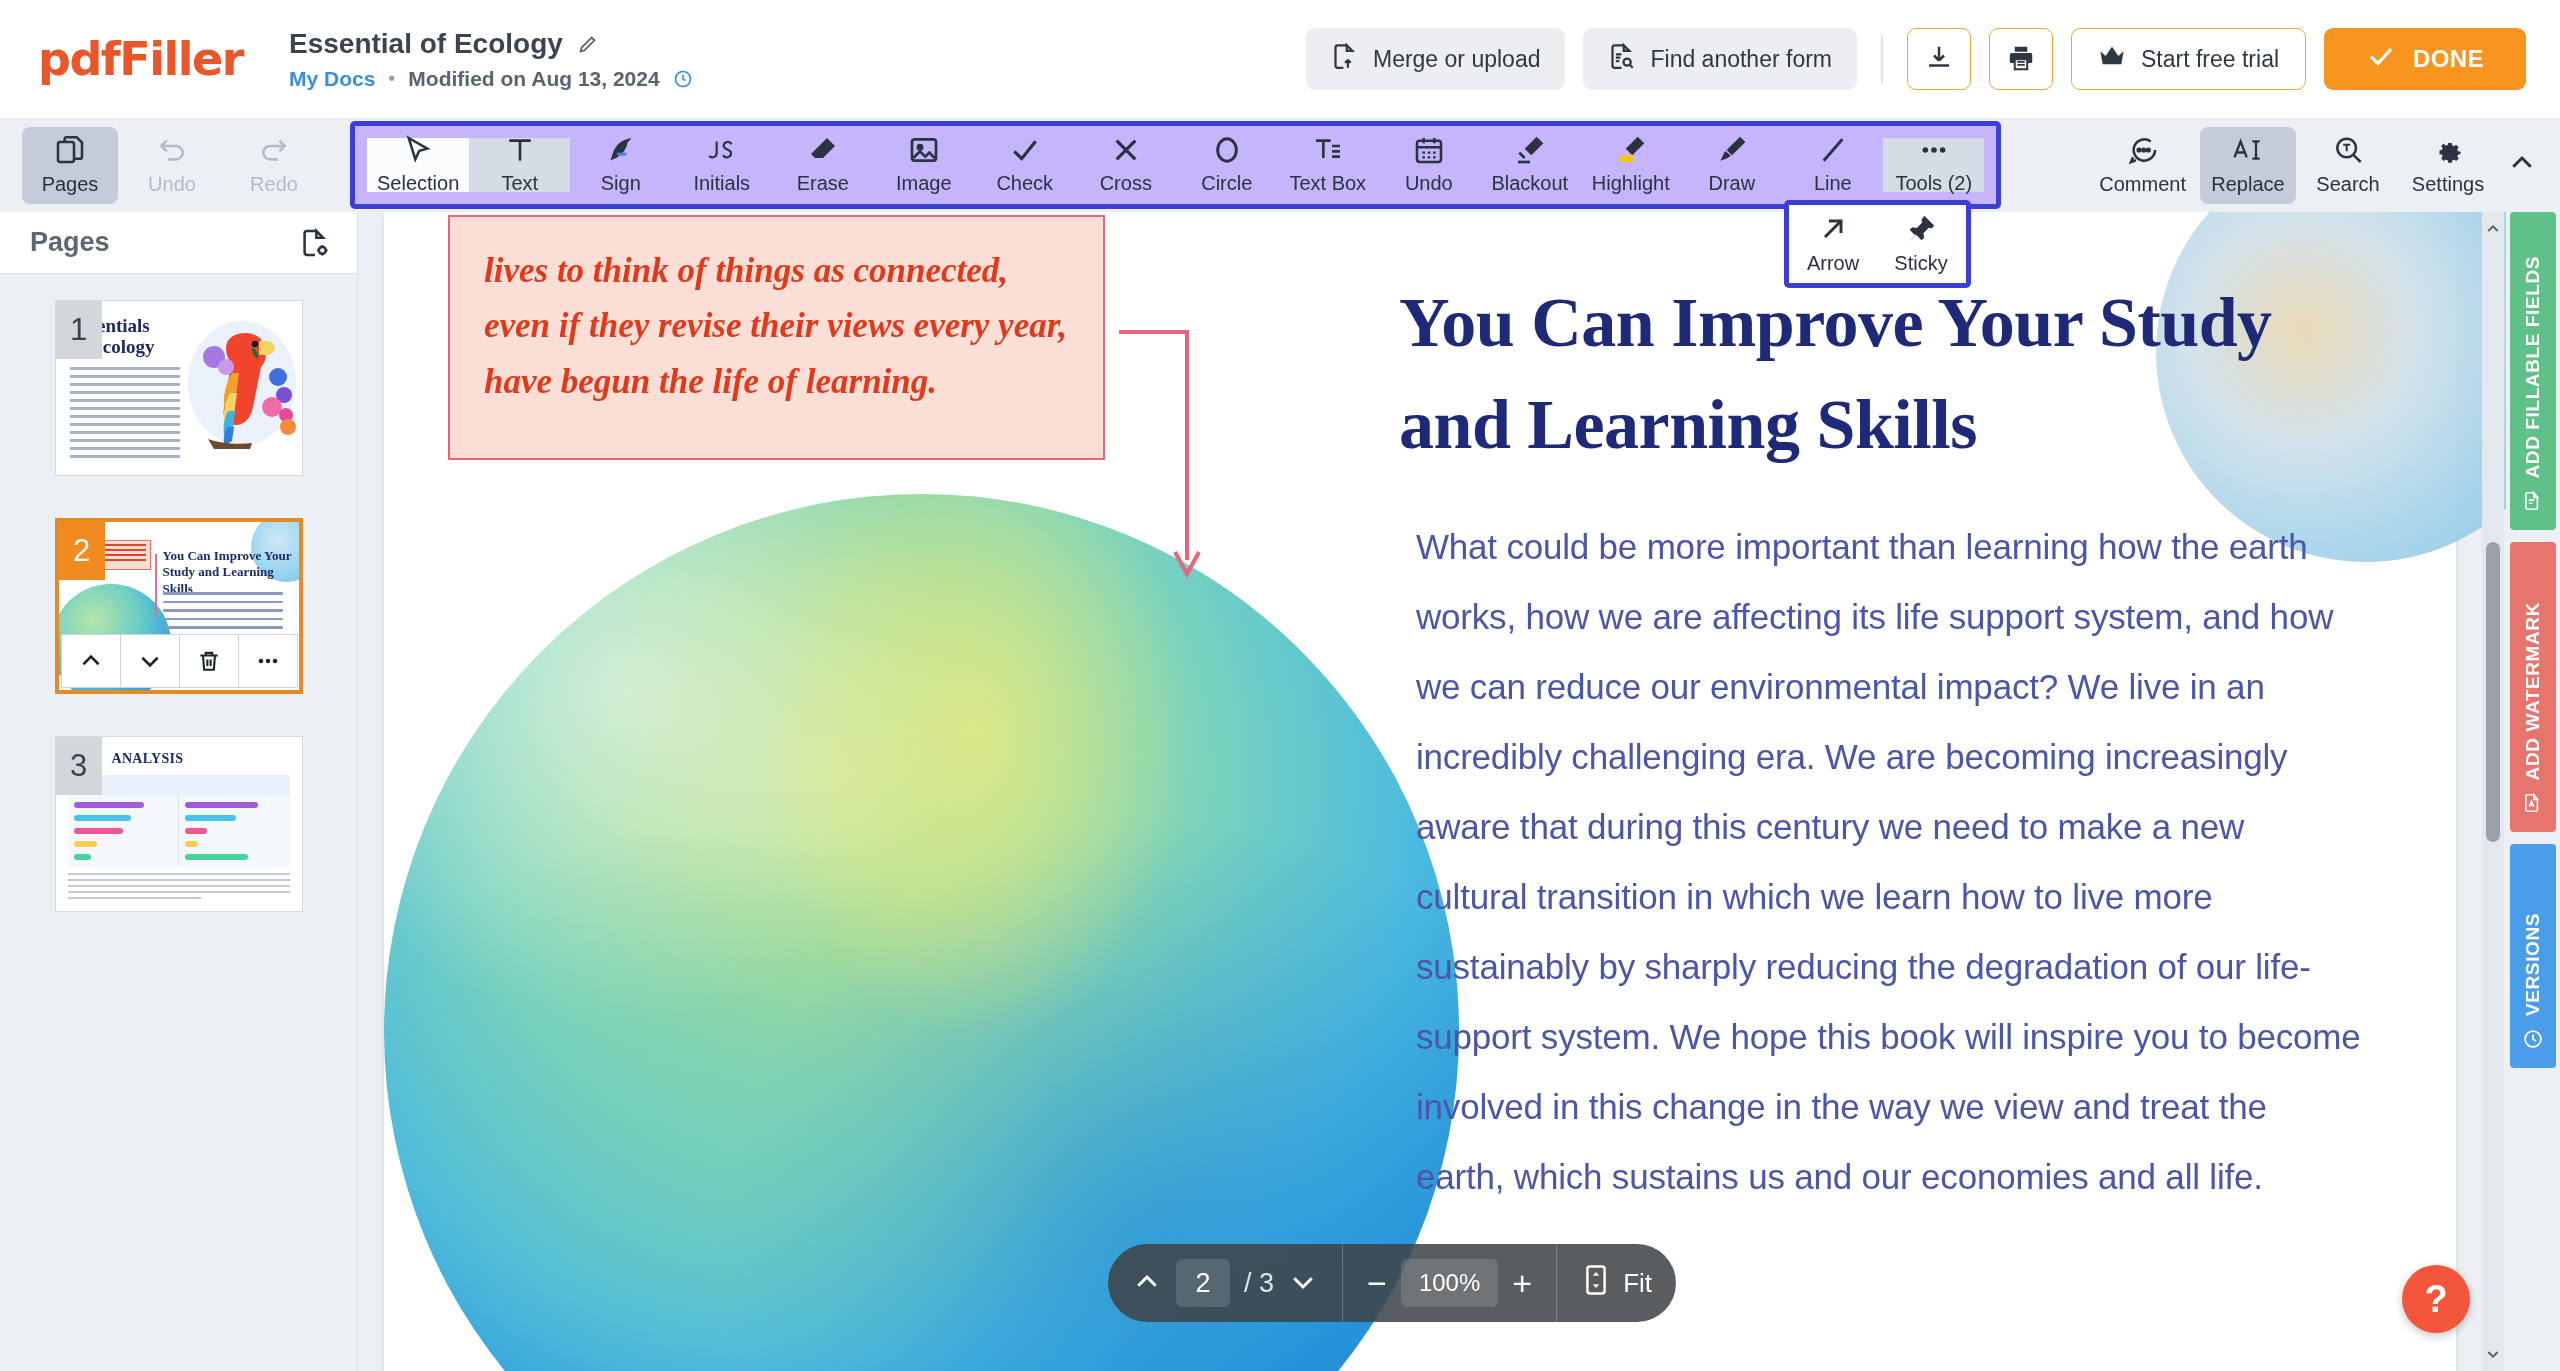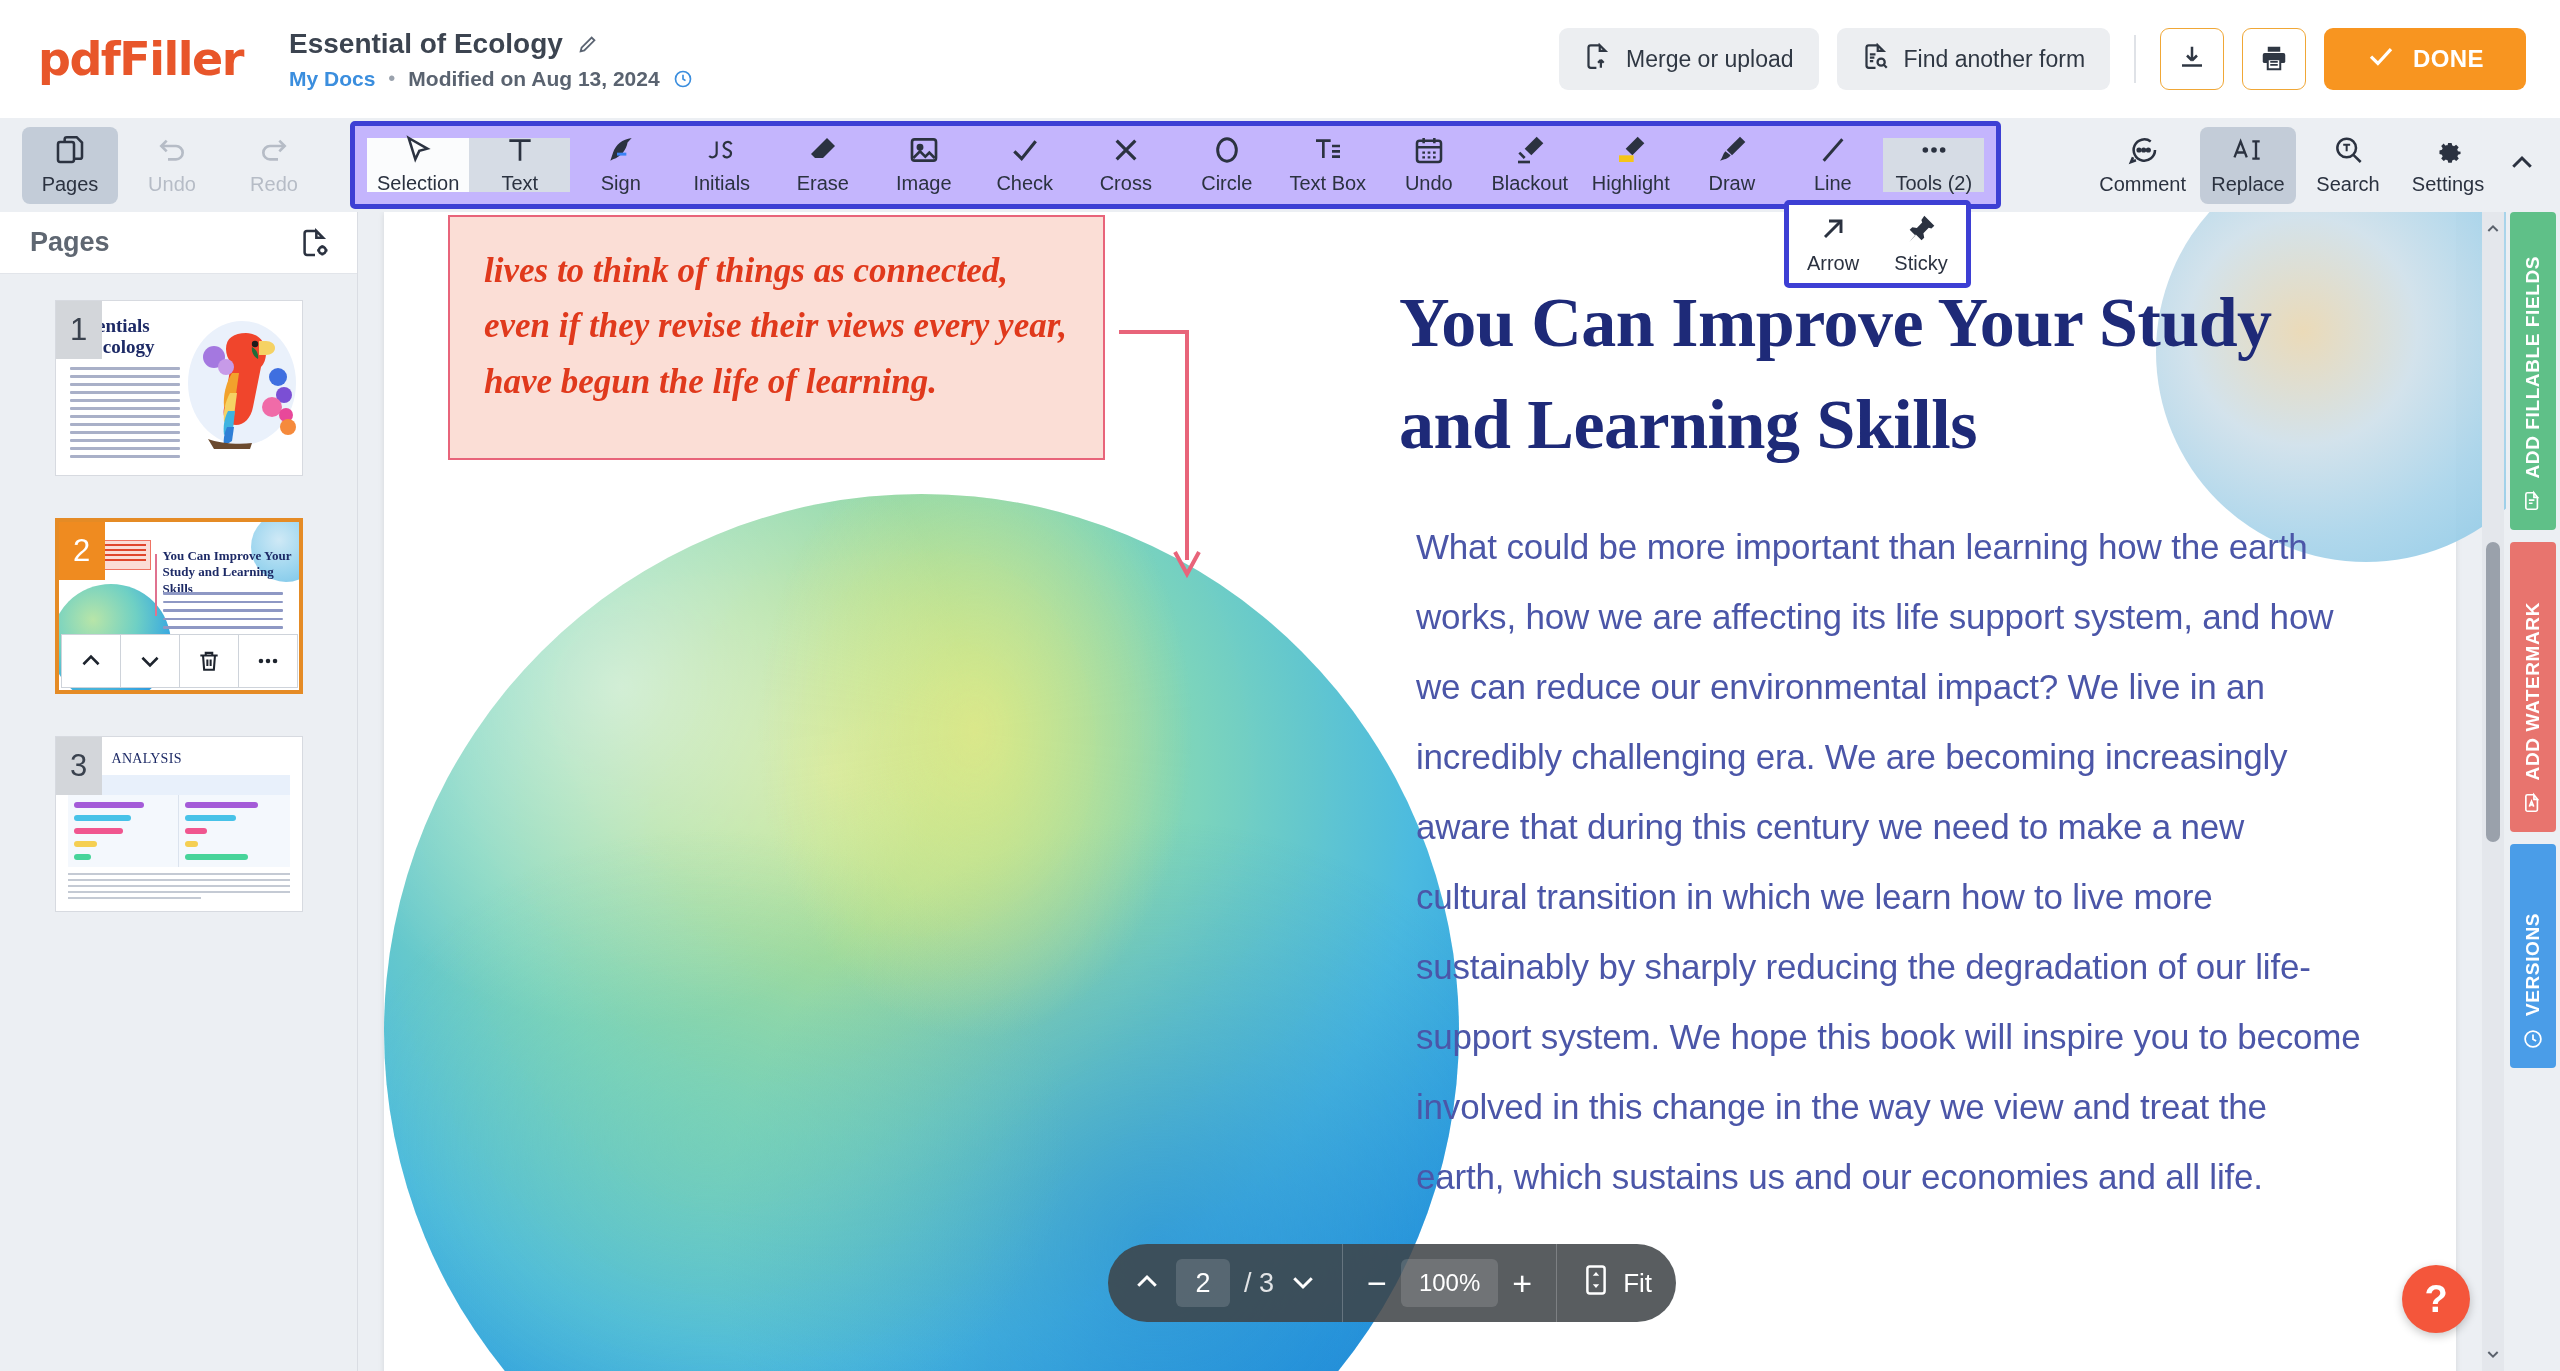--- a/index.html
+++ b/index.html
@@ -140,21 +140,21 @@
   .t2-redbox { position:absolute; left:40px; top:18px; width:52px; height:30px; background:#fbdcd6; border:1px solid #ef7363; z-index:2;}
   .t2-redbox i { display:block; height:2px; background:#e0452c; margin:3px 4px; }
   .t2-lines { position:absolute; left:104px; top:70px; width:120px; z-index:2;}
   .t2-lines i { display:block; height:2.5px; background:#8e98c4; margin-bottom:6px; border-radius:1px;}
   .t2-globe { position:absolute; left:-8px; top:62px; width:120px; height:120px; border-radius:50%;
               background: radial-gradient(circle at 35% 30%, #b8e5a8 0%, #6fd0c4 38%, #3aa9e0 68%, #1e7fd4 100%); z-index:1;}
   .t2-globe2 { position:absolute; right:-22px; top:-10px; width:70px; height:70px; border-radius:50%;
                background: radial-gradient(circle at 40% 40%, #cfe9f6 0%, #9ed6ef 50%, #6fc0e6 100%); z-index:1;}
   .t2-arrow { position:absolute; left:96px; top:32px; width:2px; height:62px; background:#e0728f; z-index:3;}
   
-  .t3-title { position:absolute; left:56px; top:14px; font-family:"Liberation Serif", serif; font-weight:400;
+  .t3-title { position:absolute; left:56px; top:14px; font-family:"Liberation Serif", serif; font-weight:700;
               font-size:14px; color:#1d2a66; letter-spacing:.3px; z-index:2;}
   .t3-band { position:absolute; left:12px; top:38px; right:12px; height:20px; background:#e8f0fb; z-index:1;}
   .t3-chart { position:absolute; left:12px; top:58px; right:12px; height:72px; background:#f4f8fd; display:flex; z-index:2;}
   .t3-col { flex:1; padding:7px 6px; display:flex; flex-direction:column; gap:7px; }
   .t3-col + .t3-col { border-left:1px solid #dbe3ee; }
   .t3-bar { height:7px; border-radius:4px; }
   .t3-foot { position:absolute; left:12px; top:136px; right:12px; z-index:2;}
   .t3-foot i { display:block; height:2px; background:#c4cad4; margin-bottom:4px; }
 
   
@@ -329,20 +329,28 @@
         <span>
           <svg viewBox="0 0 24 24" fill="currentColor">
               <path d="M7 3h10v4H7z"></path>
               <rect x="3" y="8" width="18" height="8" rx="1.5"></rect>
               <path d="M7 13h10v8H7z" fill="#fff" stroke="currentColor" stroke-width="1.6"></path>
               <path d="M9 15h6M9 17.5h6" stroke="currentColor" stroke-width="1.4"></path>
             </svg>
         </span>
       </button>
 
+      <button class="trial-btn">
+        <span>
+          <svg viewBox="0 0 24 22" fill="currentColor">
+              <path d="M2 7l4.5 4L12 3l5.5 8L22 7l-2 11H4L2 7z"></path>
+            </svg>
+        </span>
+        <span>Start free trial</span>
+      </button>
 
       <button class="done-btn">
         <span>
           <svg viewBox="0 0 24 24" fill="none" stroke="currentColor" stroke-width="2.6">
               <path d="M4 12.5l5.5 5.5L20 6.5"></path>
             </svg>
         </span>
         <span>DONE</span>
       </button>
     </div>

